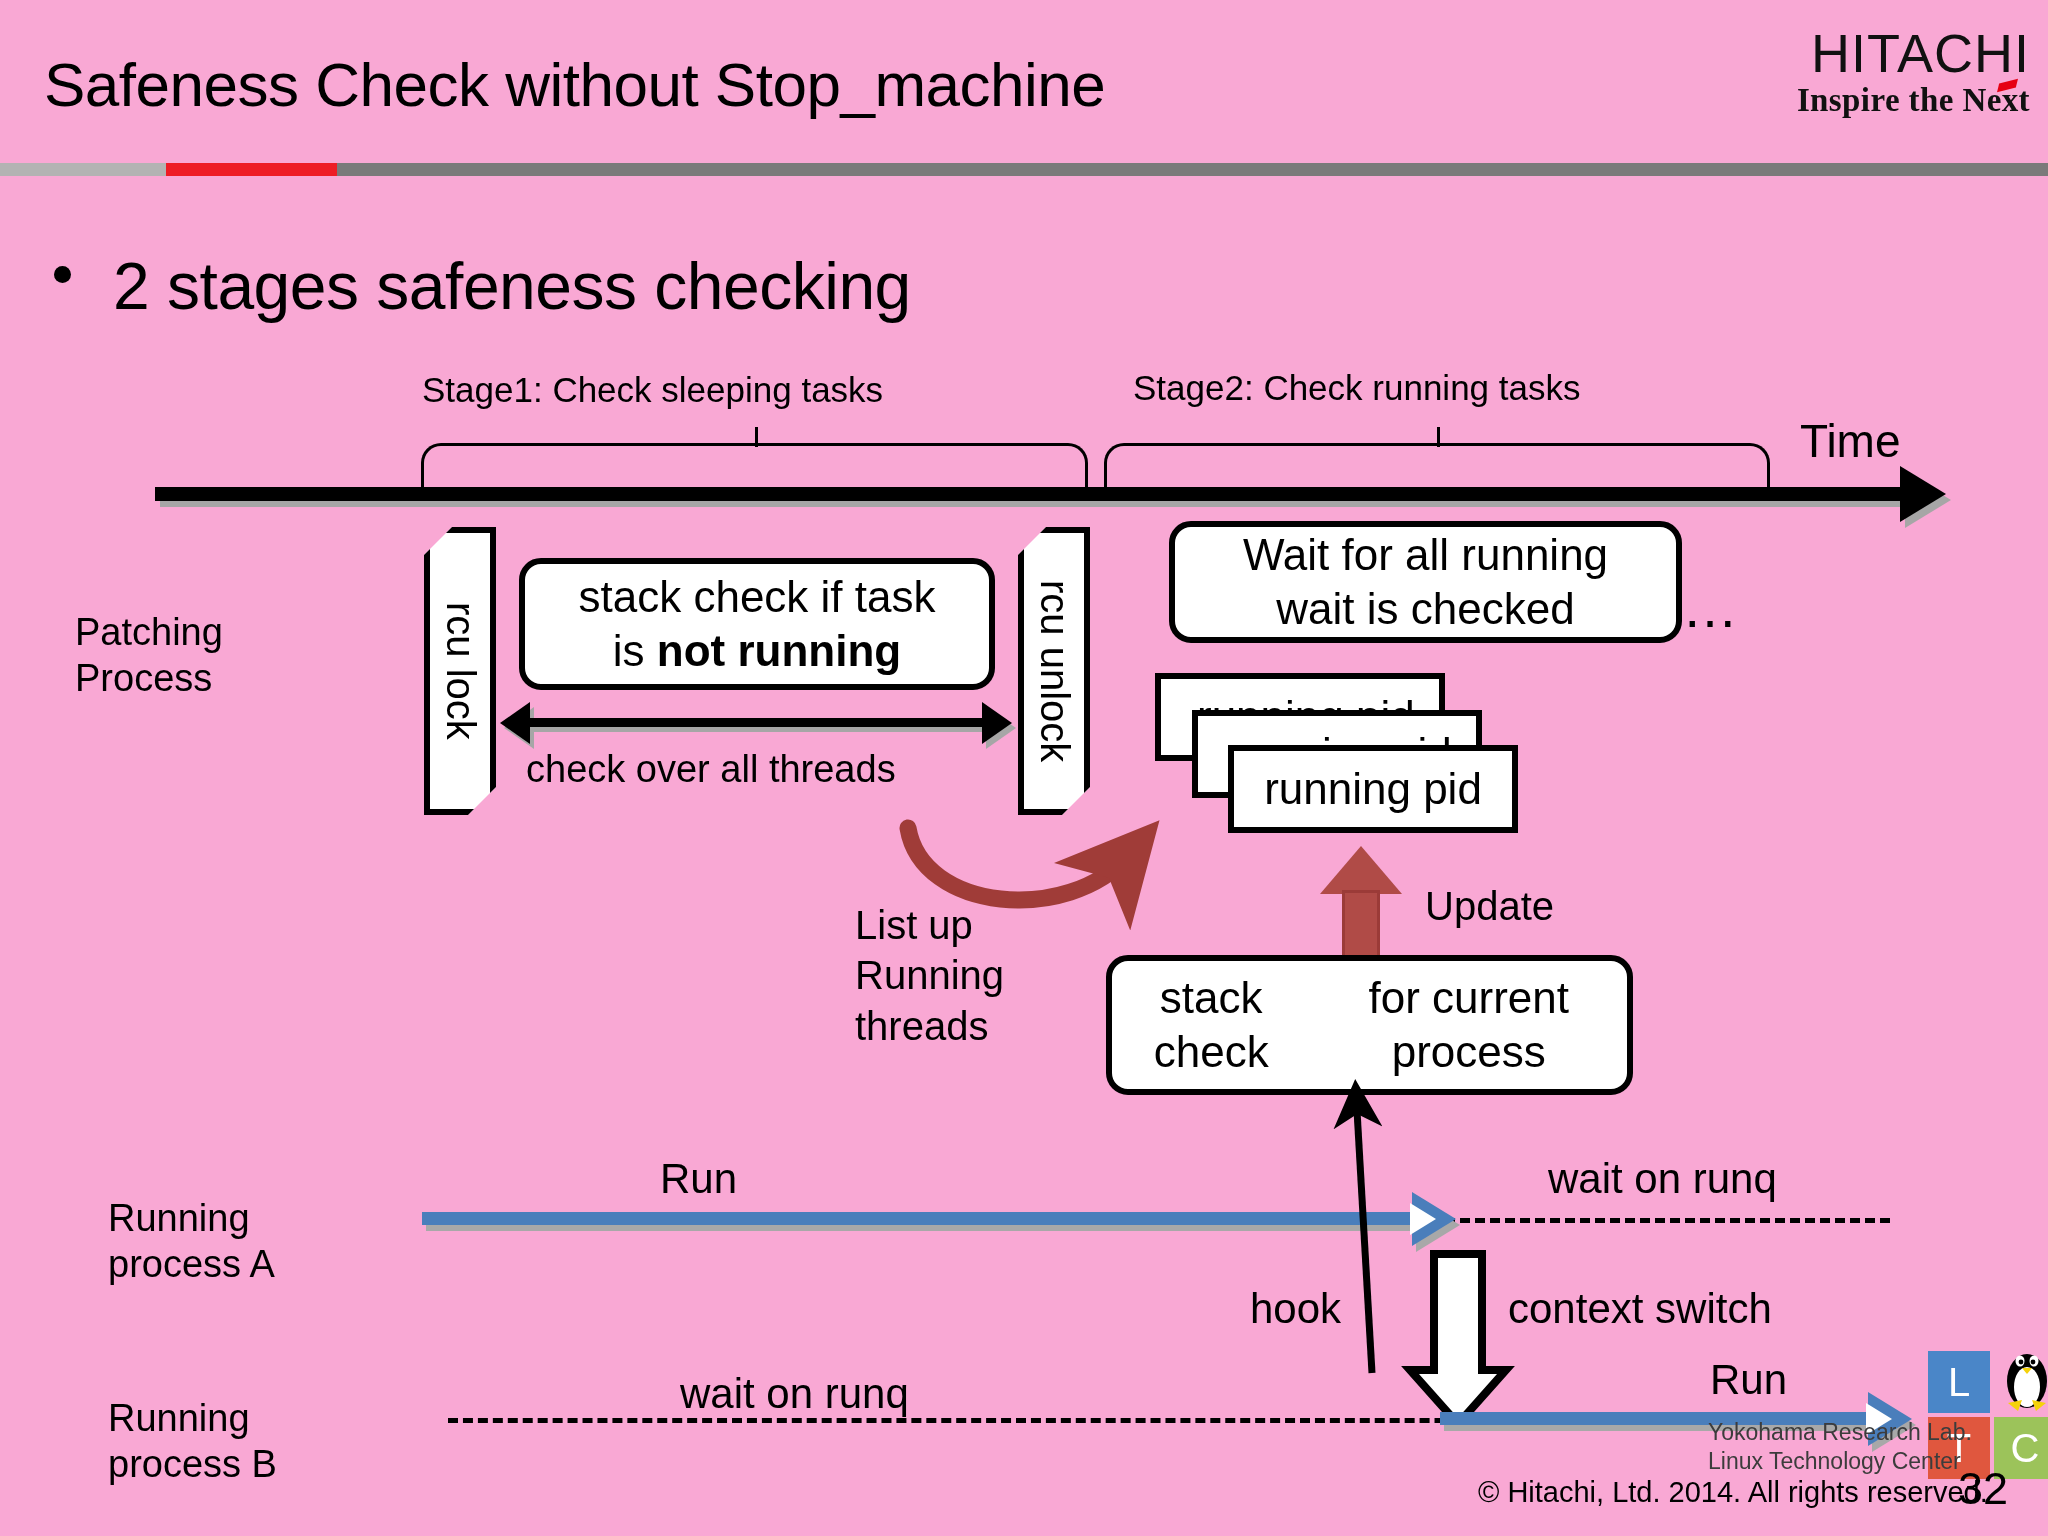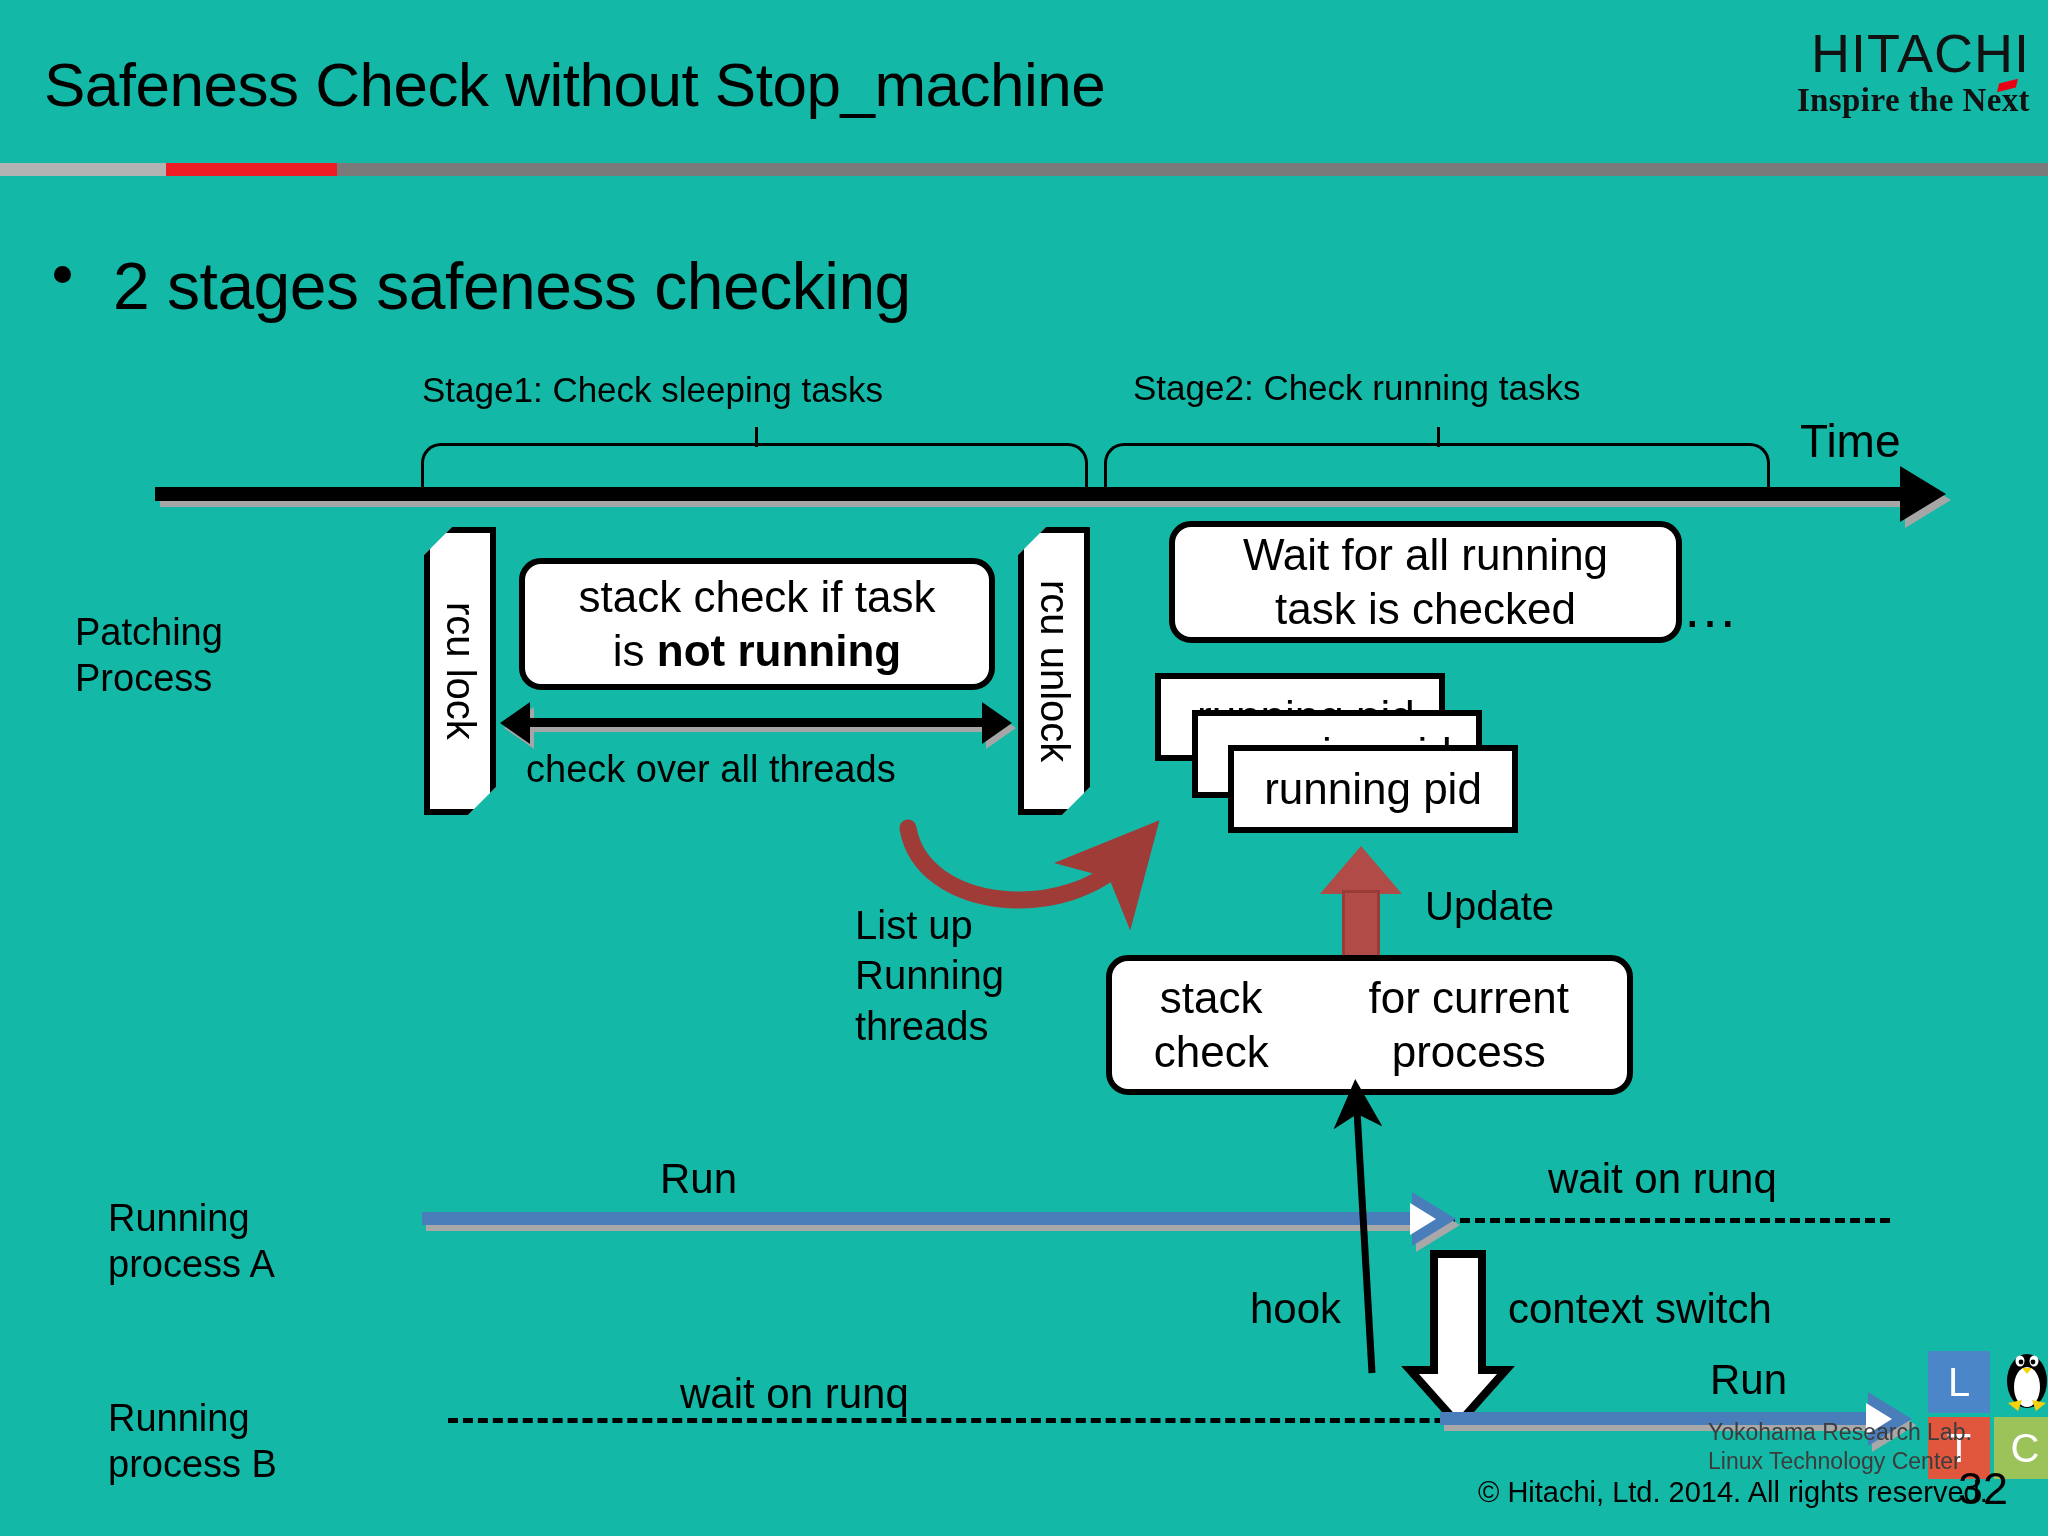--- a/index.html
+++ b/index.html
@@ -8,21 +8,21 @@
     background: #ffffff;
   }
   body {
     font-family: "Liberation Sans", sans-serif;
     color: #000000;
   }
   #slide {
     position: relative;
     width: 2048px;
     height: 1536px;
-    background: #14b8a6;
+    background: #f9a8d4;
     overflow: hidden;
   }
 
   
   .slide-title {
     position: absolute;
     left: 44px;
     top: 52px;
     font-size: 62px;
     line-height: 1.05;
@@ -354,21 +354,21 @@
 
   <div class="dbl-arrow" style="left:500px; top:718px; width:512px;">
     <div class="h-l"></div>
     <div class="bar"></div>
     <div class="h-r"></div>
   </div>
   <div class="txt small-label" style="left:526px; top:748px; font-size:38px;">check over all threads</div>
 
   <div class="rbox" style="left:1169px; top:521px; width:513px; height:122px; flex-direction:column;">
     <div>Wait for all running</div>
-    <div>task is checked</div>
+    <div>wait is checked</div>
   </div>
 
   <div class="ellipsis" style="left:1682px; top:575px;">…</div>
 
   <div class="sbox" style="left:1155px; top:673px; width:290px; height:88px; justify-content:flex-start; padding-left:36px;">
     <span>running pid</span>
   </div>
   <div class="sbox" style="left:1192px; top:710px; width:290px; height:88px; justify-content:flex-start; padding-left:36px;">
     <span>running pid</span>
   </div>

